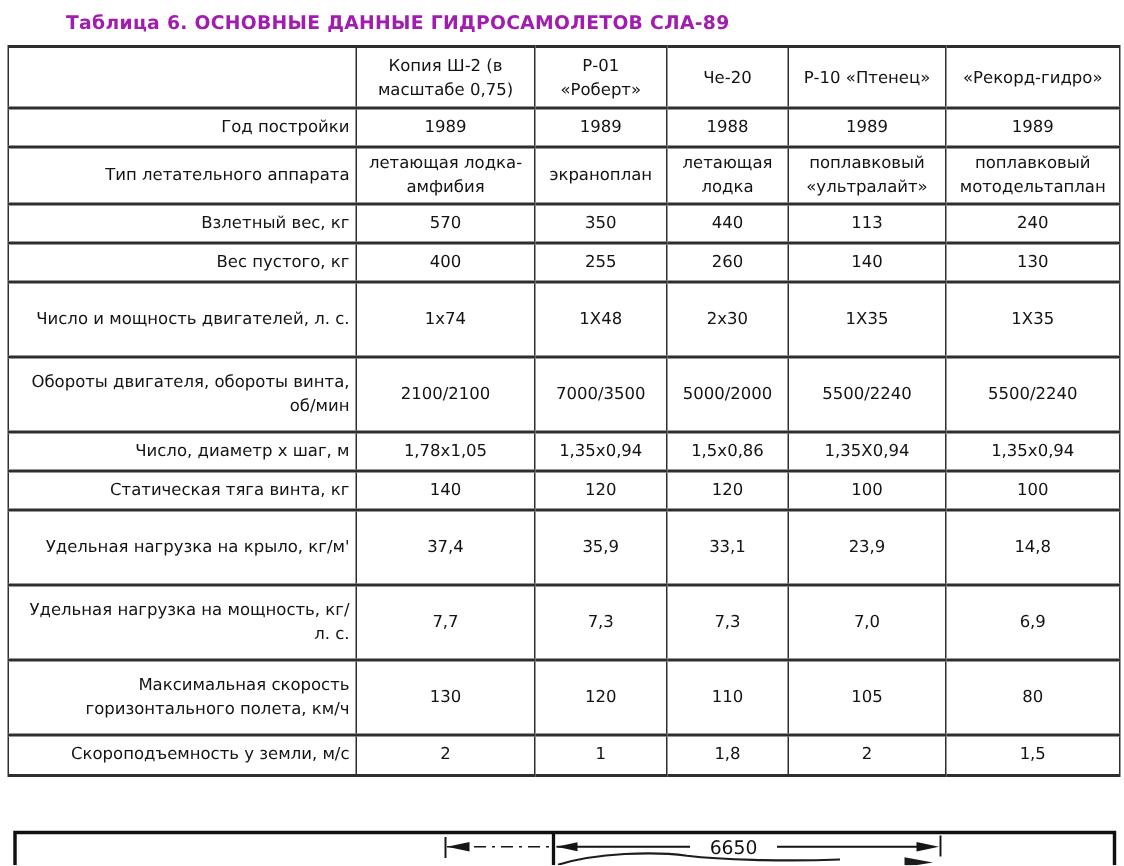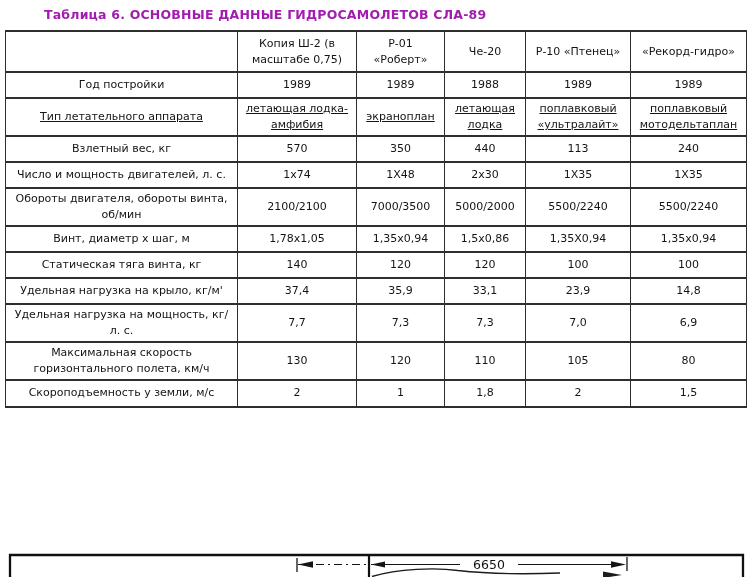--- a/index.html
+++ b/index.html
@@ -15,27 +15,27 @@
     position:absolute;top:30px;left:5px;width:741px;
     border-collapse:collapse;table-layout:fixed;
     font-size:11px;line-height:1.45;color:#141414;
   }
   table.data th,table.data td{
     border:1px solid #2e2e2e;border-top-width:2px;border-bottom-width:2px;
     padding:2px 4px;font-weight:normal;vertical-align:middle;overflow:hidden;
     background:#fff;
   }
   table.data th{text-align:center;}
-  td.lbl{text-align:center;}
+  td.lbl{text-align:right;}
   td.val{text-align:center;}
   tr.hdr{height:41px;margin-top:15px;}
   tr.r26{height:26px;}
   tr.r27{height:27px;margin-top:36px;}
-  tr.r40{height:30px;text-decoration:underline;}
-  tr.r42{height:26px;margin-left:24px;}
+  tr.r40{height:30px;}
+  tr.r42{height:50px;margin-left:24px;}
   .drawing{position:absolute;left:0;top:551px;width:749px;height:26px;}
 </style>
 </head>
 <body>
 
 <div class="page">
 
   <div class="title">Таблица 6. ОСНОВНЫЕ ДАННЫЕ ГИДРОСАМОЛЕТОВ СЛА-89</div>
 
   <table class="data">
@@ -75,38 +75,46 @@
         <td class="val">поплавковый мотодельтаплан</td>
       </tr>
       <tr class="r26">
         <td class="lbl">Взлетный вес, кг</td>
         <td class="val">570</td>
         <td class="val">350</td>
         <td class="val">440</td>
         <td class="val">113</td>
         <td class="val">240</td>
       </tr>
+      <tr class="r26">
+        <td class="lbl">Вес пустого, кг</td>
+        <td class="val">400</td>
+        <td class="val">255</td>
+        <td class="val">260</td>
+        <td class="val">140</td>
+        <td class="val">130</td>
+      </tr>
       <tr class="r42">
         <td class="lbl">Число и мощность двигателей, л. с.</td>
         <td class="val">1x74</td>
         <td class="val">1X48</td>
         <td class="val">2x30</td>
         <td class="val">1X35</td>
         <td class="val">1X35</td>
       </tr>
       <tr class="r42">
         <td class="lbl">Обороты двигателя, обороты винта, об/мин</td>
         <td class="val">2100/2100</td>
         <td class="val">7000/3500</td>
         <td class="val">5000/2000</td>
         <td class="val">5500/2240</td>
         <td class="val">5500/2240</td>
       </tr>
       <tr class="r26">
-        <td class="lbl">Винт, диаметр x шаг, м</td>
+        <td class="lbl">Число, диаметр x шаг, м</td>
         <td class="val">1,78x1,05</td>
         <td class="val">1,35x0,94</td>
         <td class="val">1,5x0,86</td>
         <td class="val">1,35X0,94</td>
         <td class="val">1,35x0,94</td>
       </tr>
       <tr class="r26">
         <td class="lbl">Статическая тяга винта, кг</td>
         <td class="val">140</td>
         <td class="val">120</td>

